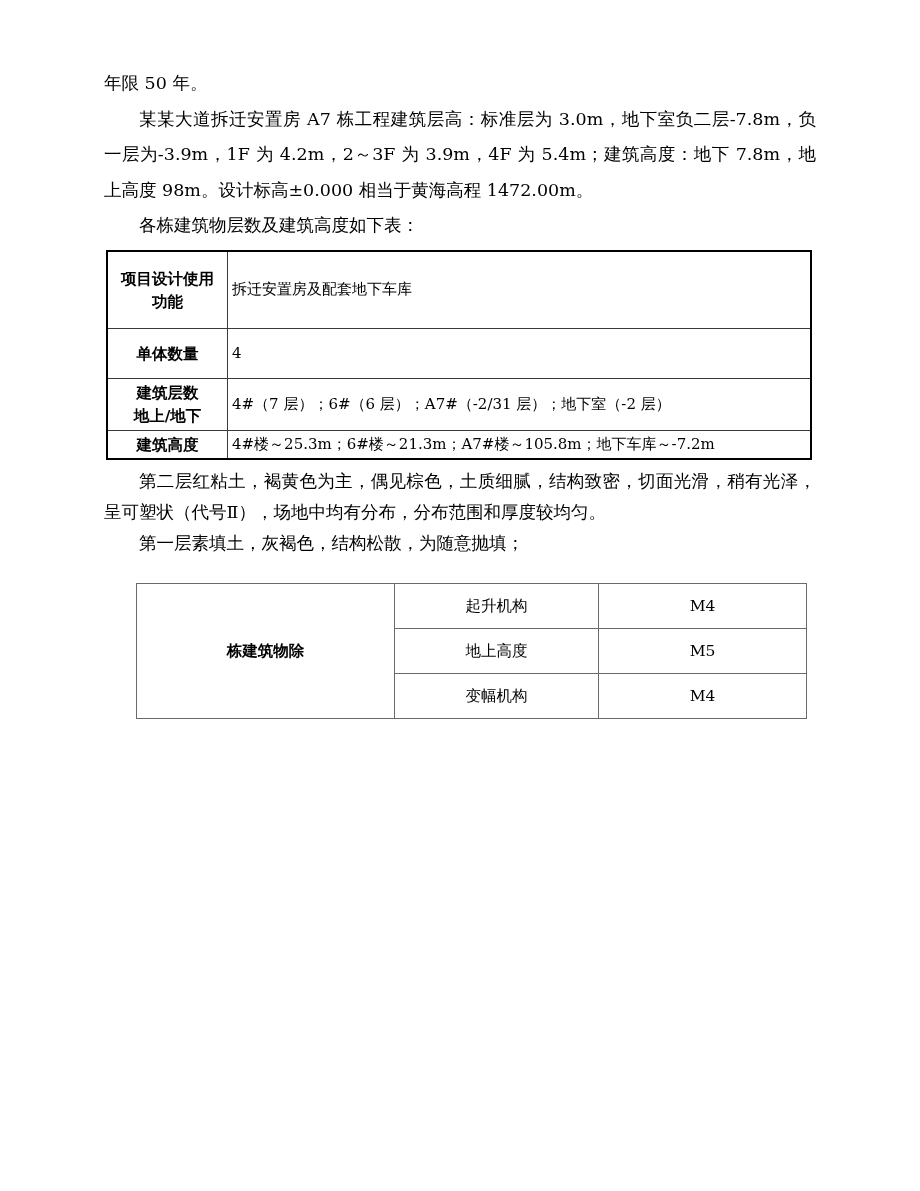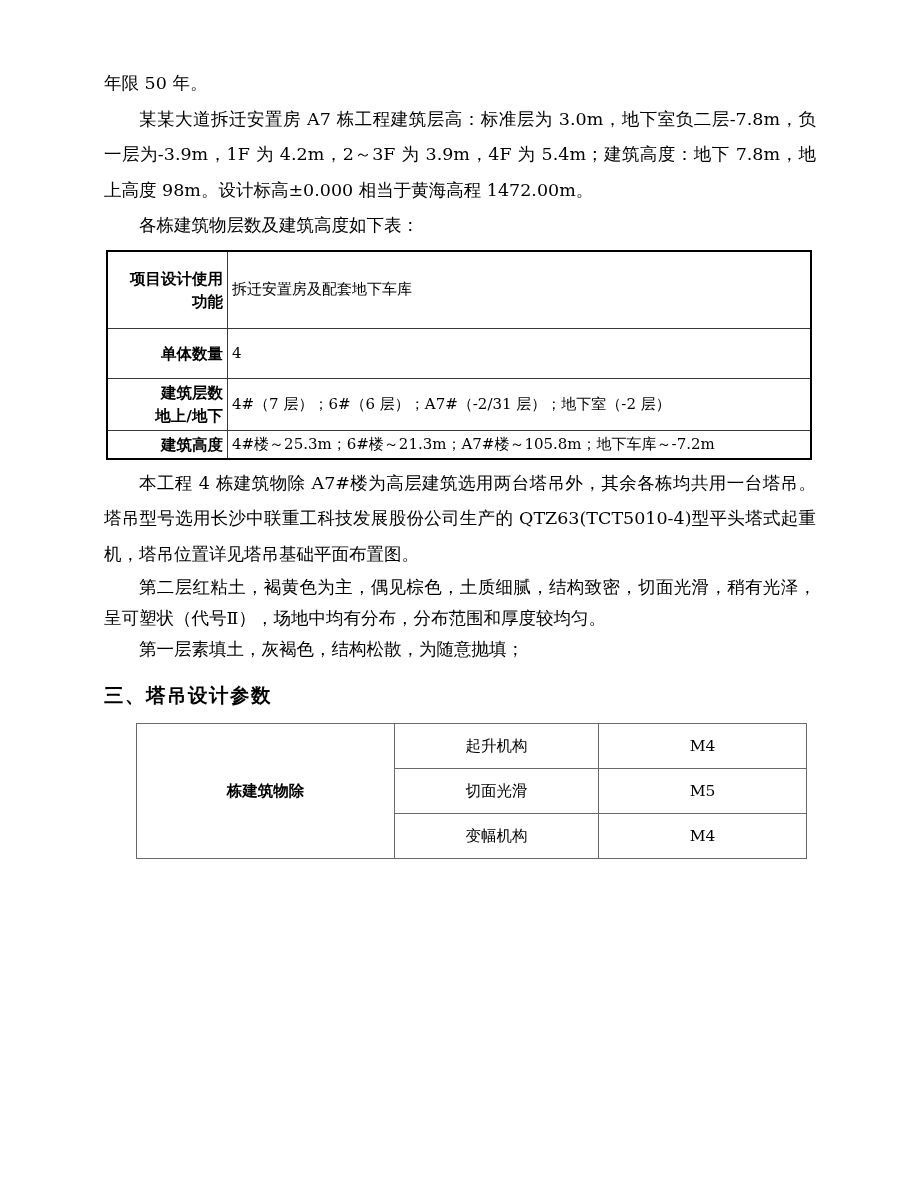--- a/index.html
+++ b/index.html
@@ -69,21 +69,21 @@
     margin-left: 2px;
     border: 2.5px solid #000;
   }
   table.t-specs td {
     border: 1px solid #3a3a3a;
     padding: 2px 4px;
     vertical-align: middle;
   }
   table.t-specs td.lbl {
     width: 111px;
-    text-align: right;
+    text-align: center;
     font-weight: bold;
     font-size: 15.5px;
     line-height: 1.5;
   }
   table.t-specs td.val {
     font-size: 15px;
   }
   .r1 { height: 78px; }
   .r2 { height: 50px; }
   .r3 { height: 48px; padding-left: 40px; }
@@ -143,44 +143,42 @@
         </tr>
         <tr class="r4">
           <td class="lbl">建筑高度</td>
           <td class="val">4#楼～25.3m；6#楼～21.3m；A7#楼～105.8m；地下车库～-7.2m</td>
         </tr>
       </tbody>
     </table>
 
     <div class="spacer-6"></div>
 
-    <p class="para indent">本工程 4 栋建筑物除 A7#楼为高层建筑选用两台塔吊外，其余各栋均共用一台塔吊。塔吊型号选用长沙中联重工科技发展股份公司生产的 QTZ63(TCT5010-4)型平头塔式起重机，塔吊位置详见塔吊基础平面布置图。</p>
 
 
 
     <p class="para indent tight">第二层红粘土，褐黄色为主，偶见棕色，土质细腻，结构致密，切面光滑，稍有光泽，呈可塑状（代号Ⅱ），场地中均有分布，分布范围和厚度较均匀。</p>
 
     <p class="para indent tight">第一层素填土，灰褐色，结构松散，为随意抛填；</p>
 
 
     <div class="spacer-14"></div>
 
-    <h2 class="section">三、塔吊设计参数</h2>
 
     <div class="spacer-10"></div>
 
     <table class="doc-table t-params">
       <tbody>
         <tr>
           <td class="c1" rowspan="3">栋建筑物除</td>
           <td class="c2">起升机构</td>
           <td class="c3">M4</td>
         </tr>
         <tr>
-          <td class="c2">切面光滑</td>
+          <td class="c2">地上高度</td>
           <td class="c3">M5</td>
         </tr>
         <tr>
           <td class="c2">变幅机构</td>
           <td class="c3">M4</td>
         </tr>
       </tbody>
     </table>
 
   </div>

